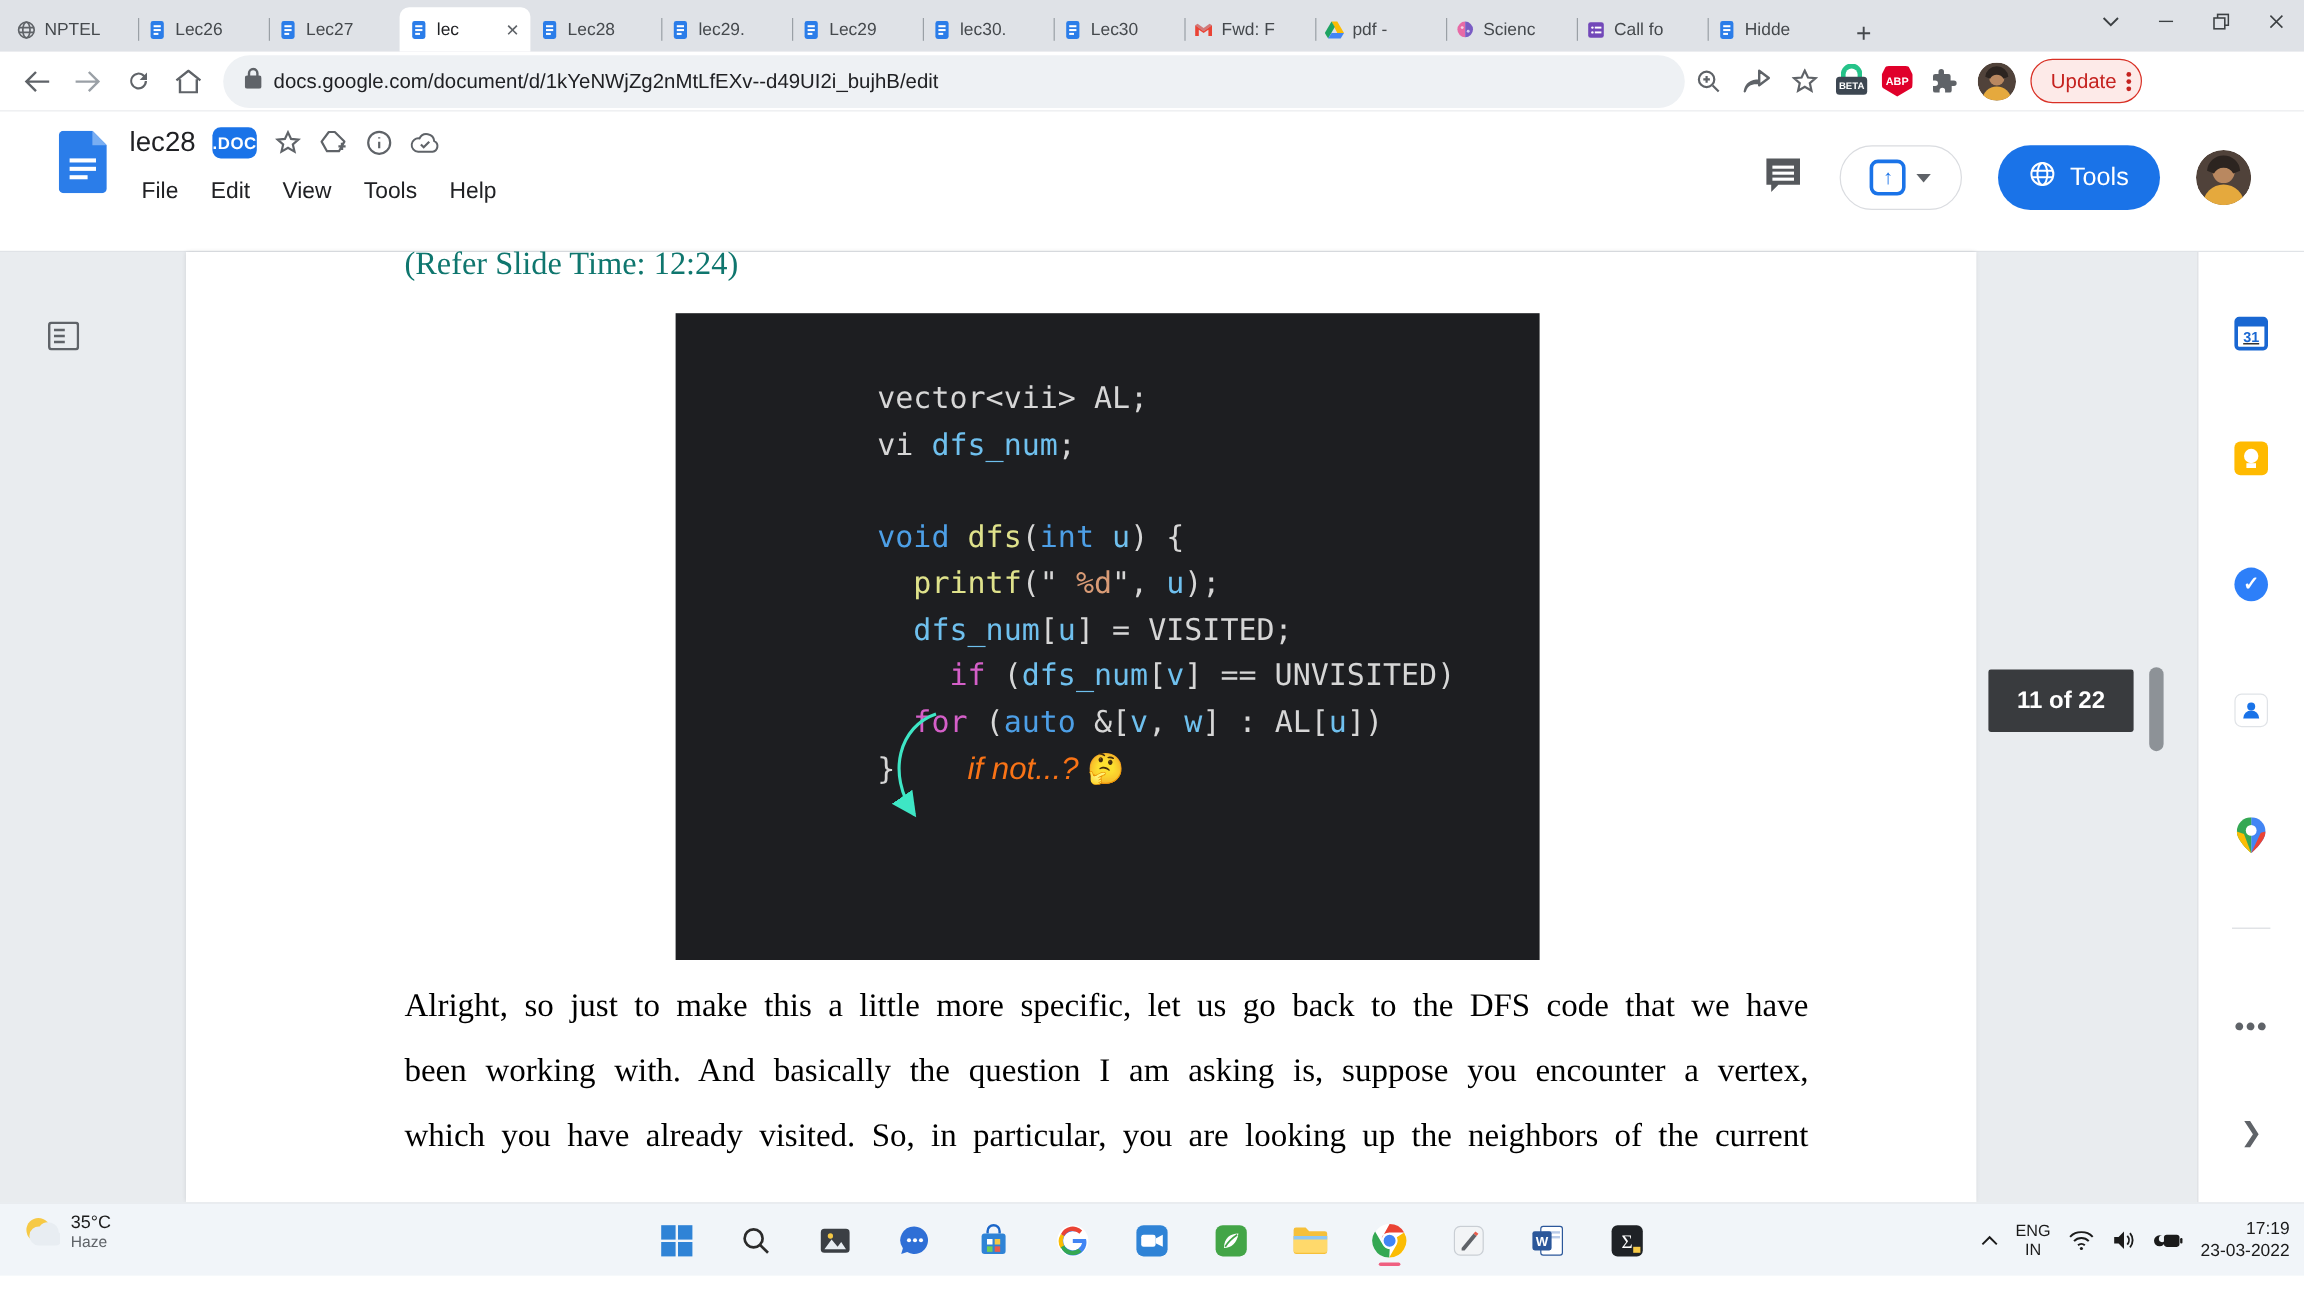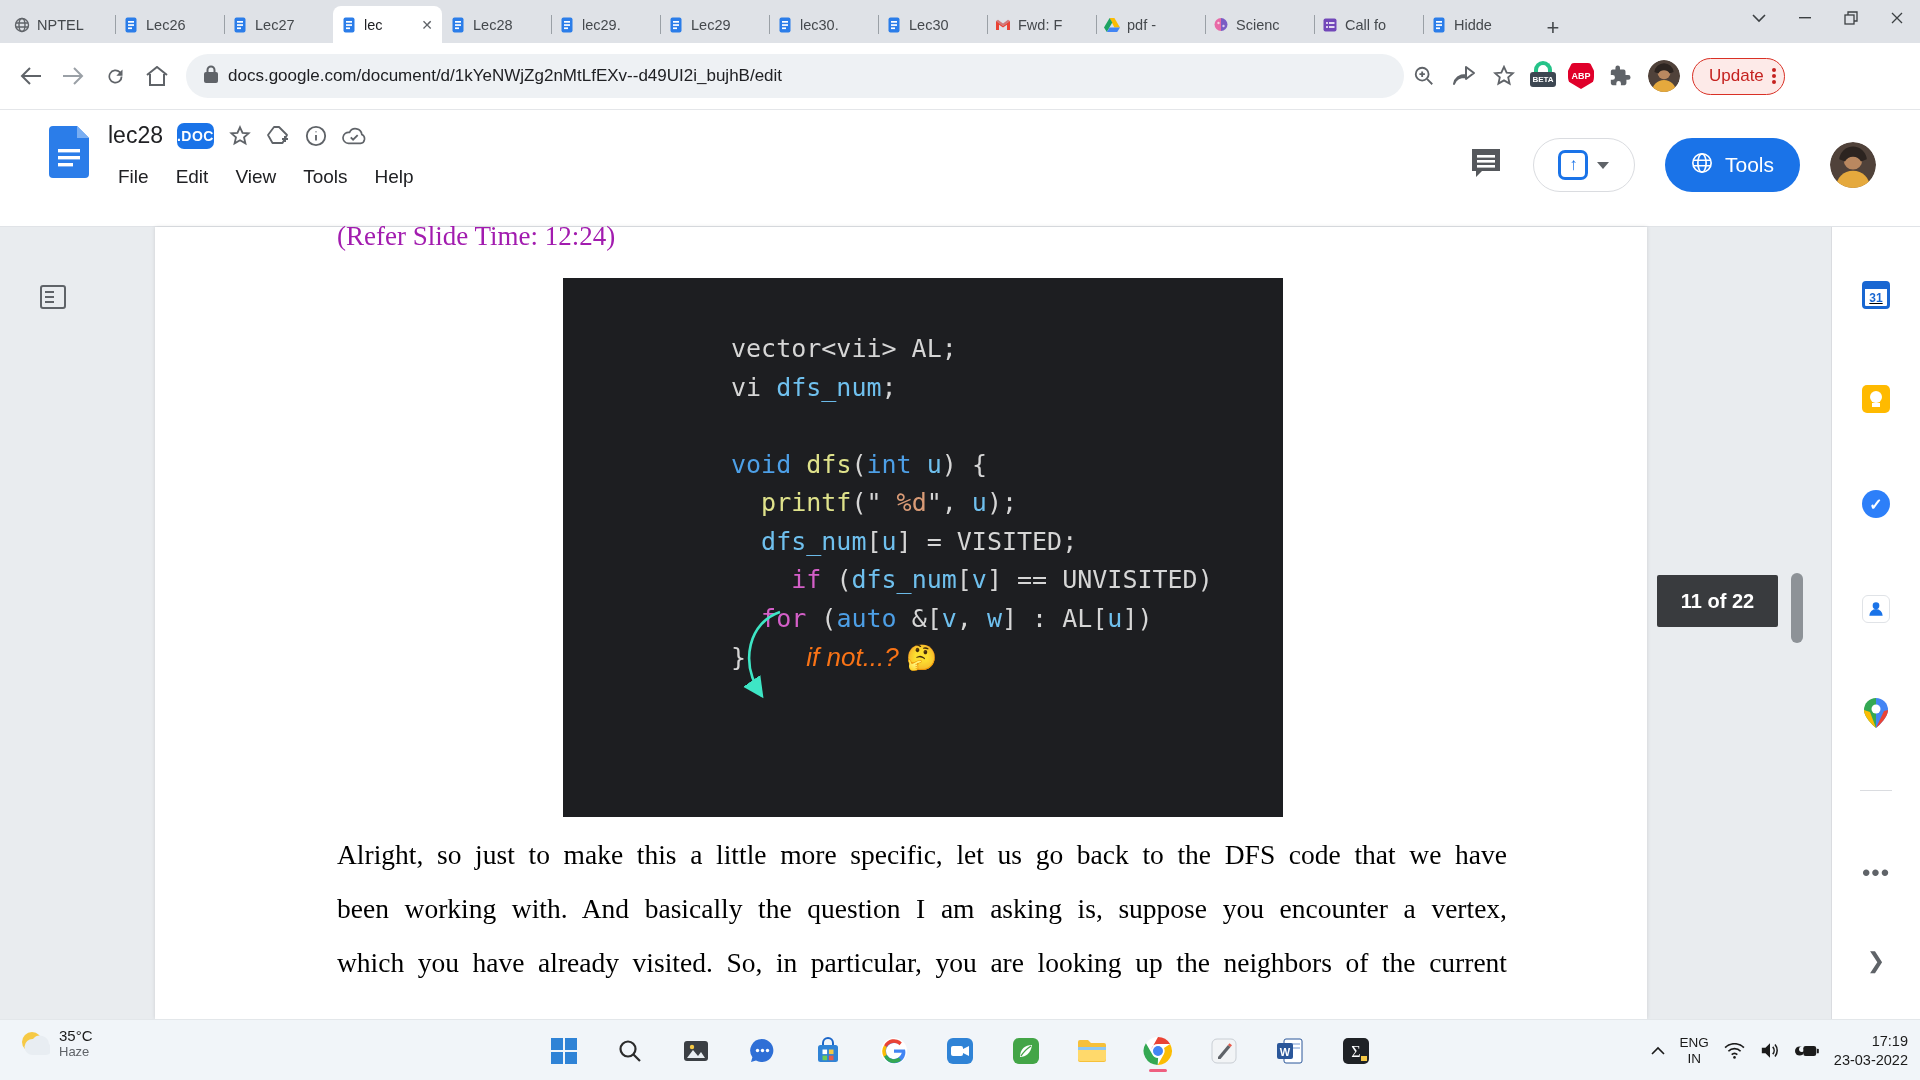--- a/index.html
+++ b/index.html
@@ -13,21 +13,21 @@
   .tab.active { background:#fff; color:#202124; }
   .tab .tlabel { white-space:nowrap; overflow:hidden; flex:1; }
   .tab .ticon { flex:0 0 16px; height:16px; display:inline-flex; }
   .tab .tclose { font-size:14px; color:#5f6368; padding:0 1px; }
   .newtab { width:30px; height:30px; margin:6px 0 0 6px; display:flex; align-items:center; justify-content:center; font-size:22px; color:#45494d; border-radius:50%; }
   .wincontrols { position:absolute; right:0; top:0; height:36px; display:flex; }
   .wc { width:46px; height:36px; display:flex; align-items:center; justify-content:center; color:#3c4043; }
   .wc svg { display:block; }
 
   
-  .toolbar { height:67px; background:#fff; display:flex; align-items:center; padding:16px 10px; border-bottom:1px solid #e4e6e9; }
+  .toolbar { height:50px; background:#fff; display:flex; align-items:center; padding:16px 10px; border-bottom:1px solid #e4e6e9; }
   .navbtn { width:42px; height:42px; display:flex; align-items:center; justify-content:center; }
   .urlbar { flex:0 0 1218px; height:44px; margin-left:8px; background:#eef1f4; border-radius:22px; display:flex; align-items:center; padding:0 18px; gap:10px; }
   .urltext { font-size:17px; color:#202124; white-space:nowrap; overflow:hidden; }
   .tool-ic { width:40px; height:40px; display:flex; align-items:center; justify-content:center; }
   .ext-beta { width:26px; height:22px; position:relative; margin:0 6px; }
   .ext-beta .arc { position:absolute; left:4px; top:-4px; width:18px; height:14px; border:4px solid #25c389; border-bottom:none; border-radius:10px 10px 0 0; }
   .ext-beta .box { position:absolute; left:0; top:7px; width:26px; height:15px; background:#3d4752; color:#fff; font-size:8px; font-weight:bold; text-align:center; line-height:15px; border-radius:3px; }
   .ext-abp { width:26px; height:26px; background:#e0002a; border-radius:6px 6px 12px 12px; color:#fff; font-size:9px; font-weight:bold; display:flex; align-items:center; justify-content:center; margin:0 6px; clip-path:polygon(15% 0,85% 0,100% 30%,100% 70%,50% 100%,0 70%,0 30%); }
   .avatar { border-radius:50%; overflow:hidden; display:inline-flex; }
   .update-pill { margin-left:12px; height:37px; border:1.5px solid #d93025; background:#fdeae8; border-radius:19px; display:flex; align-items:center; padding:0 8px 0 16px; gap:8px; }
@@ -47,21 +47,21 @@
   .req-btn { border:1px solid #dadce0; border-radius:6px; height:58px; padding:0 26px; color:#1a73e8; font-size:21px; display:flex; align-items:center; background:#fff; }
   .mode-pill { border:1px solid #dadce0; border-radius:28px; height:54px; width:102px; display:flex; align-items:center; justify-content:center; gap:9px; background:#fff; }
   .mode-sq { width:30px; height:30px; border:3px solid #1a73e8; border-radius:7px; display:flex; align-items:center; justify-content:center; color:#1a73e8; font-size:17px; font-weight:bold; }
   .caret { width:0; height:0; border-left:6px solid transparent; border-right:6px solid transparent; border-top:7px solid #5f6368; }
   .share-btn { background:#1a73e8; color:#fff; border-radius:28px; height:54px; padding:0 26px; display:flex; align-items:center; gap:12px; font-size:21px; }
 
   
   .canvas { position:relative; height:792px; background:#e9ecef; }
   .outline-ic { position:absolute; left:40px; top:58px; }
   .page { position:absolute; left:155px; top:0; width:1492px; height:100%; background:#fff; box-shadow:0 0 4px rgba(0,0,0,.12); }
-  .caption { position:absolute; left:182px; top:-6px; font-family:"Liberation Serif",serif; font-size:27px; color:#a21caf; }
+  .caption { position:absolute; left:182px; top:-6px; font-family:"Liberation Serif",serif; font-size:27px; color:#0f766e; }
   .codeimg { position:absolute; left:408px; top:51px; width:720px; height:539px; background:#1d1e21; padding:52px 0 0 168px; }
   .codeline { font-family:"DejaVu Sans Mono","Liberation Mono",monospace; font-size:25px; line-height:38.5px; white-space:pre; }
   .tok-p { color:#d6d6d6; } .tok-kw { color:#d45fc8; } .tok-ty { color:#4d9fe6; }
   .tok-fn { color:#dfe28b; } .tok-va { color:#6fc0ee; } .tok-st { color:#d99b76; }
   .tok-ann { color:#f97316; font-family:Liberation Sans, sans-serif; font-style:italic; font-size:26px; }
   .tok-emoji { font-style:normal; font-size:25px; }
   .code-arrow { position:absolute; left:175px; top:328px; overflow:visible; }
   .para { position:absolute; left:182px; top:612px; width:1170px; }
   .paraline { font-family:"Liberation Serif",serif; font-size:27.5px; color:#000; height:54px; text-align:justify; text-align-last:justify; white-space:nowrap; }
   .pagebadge { position:absolute; left:1657px; top:348px; width:121px; height:52px; background:#393b3e; color:#fff; font-size:20px; font-weight:bold; display:flex; align-items:center; justify-content:center; border-radius:2px; }

